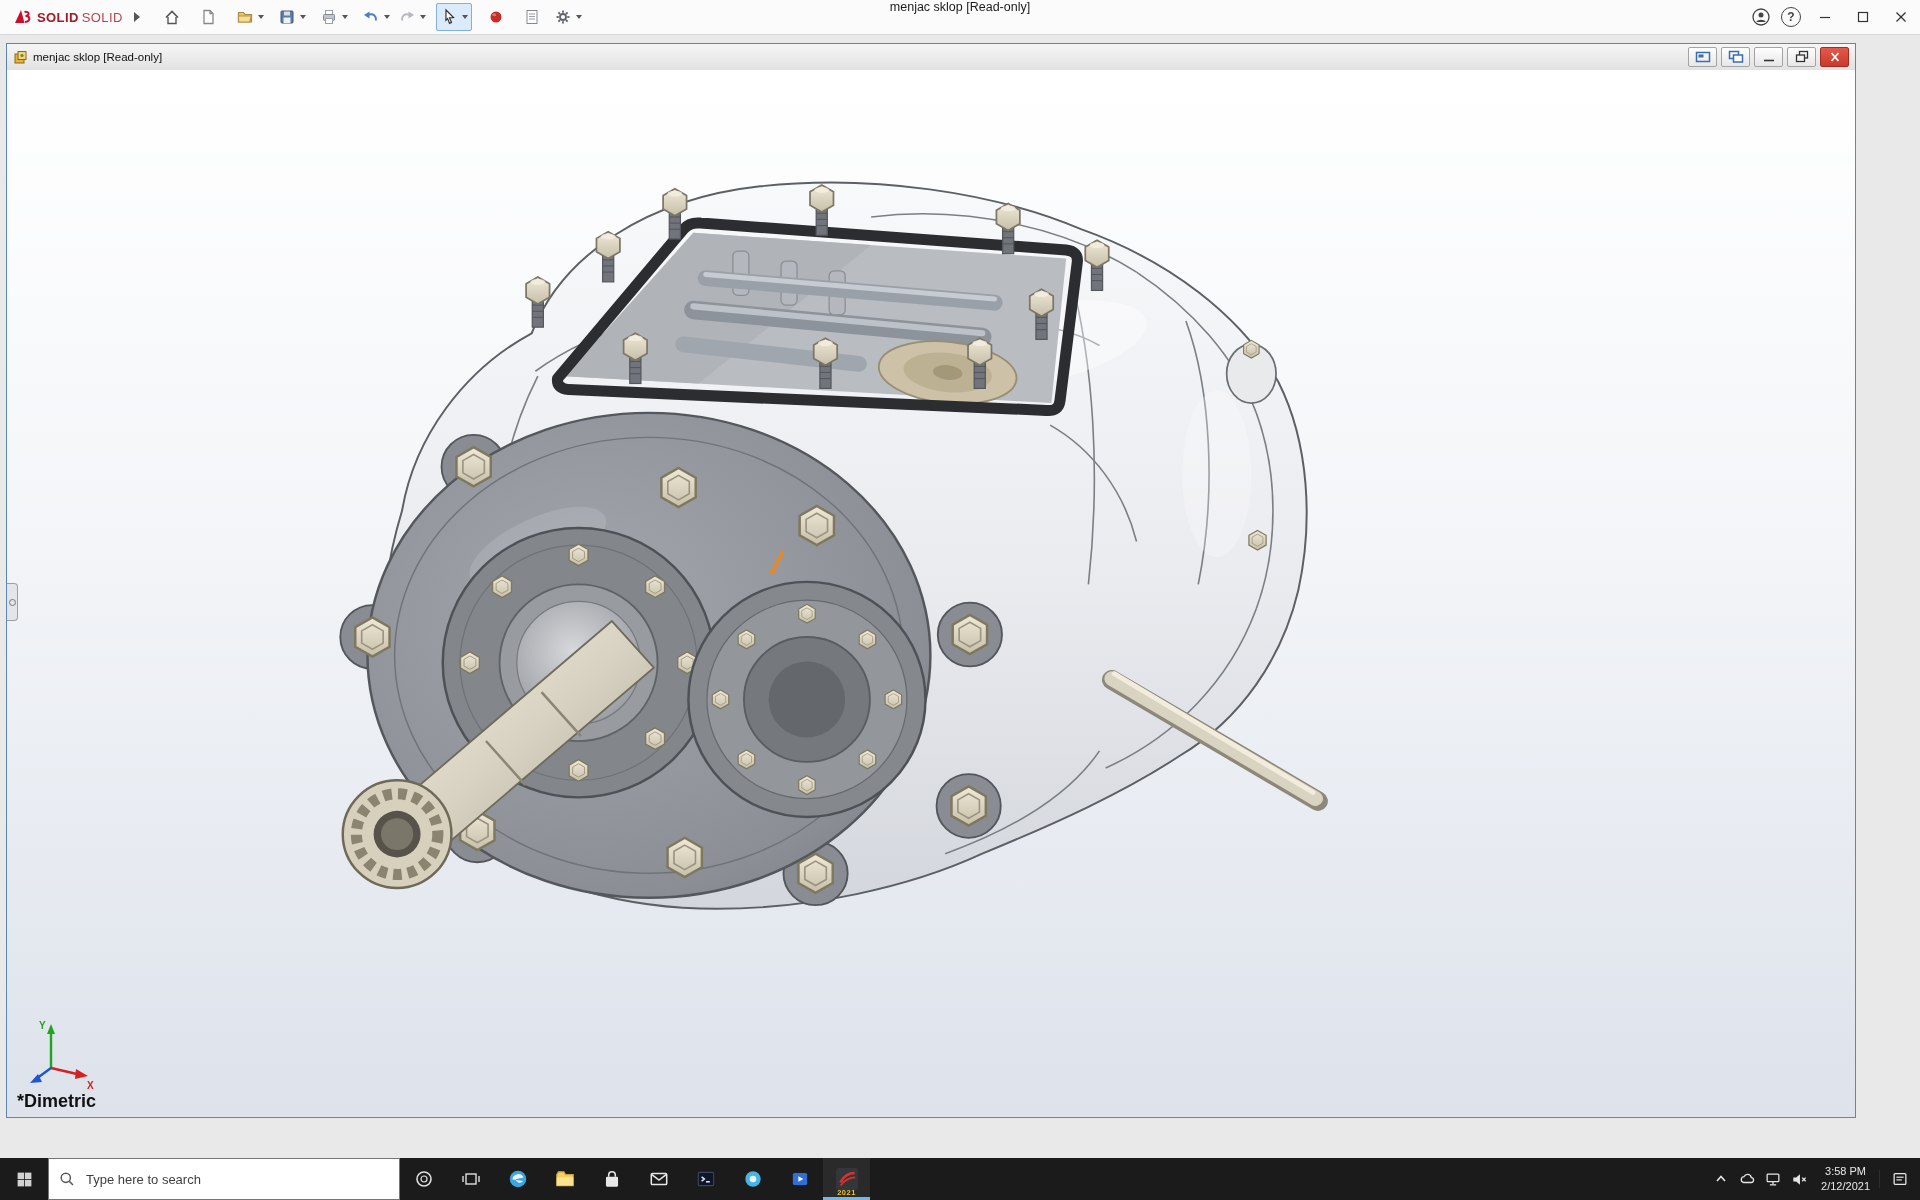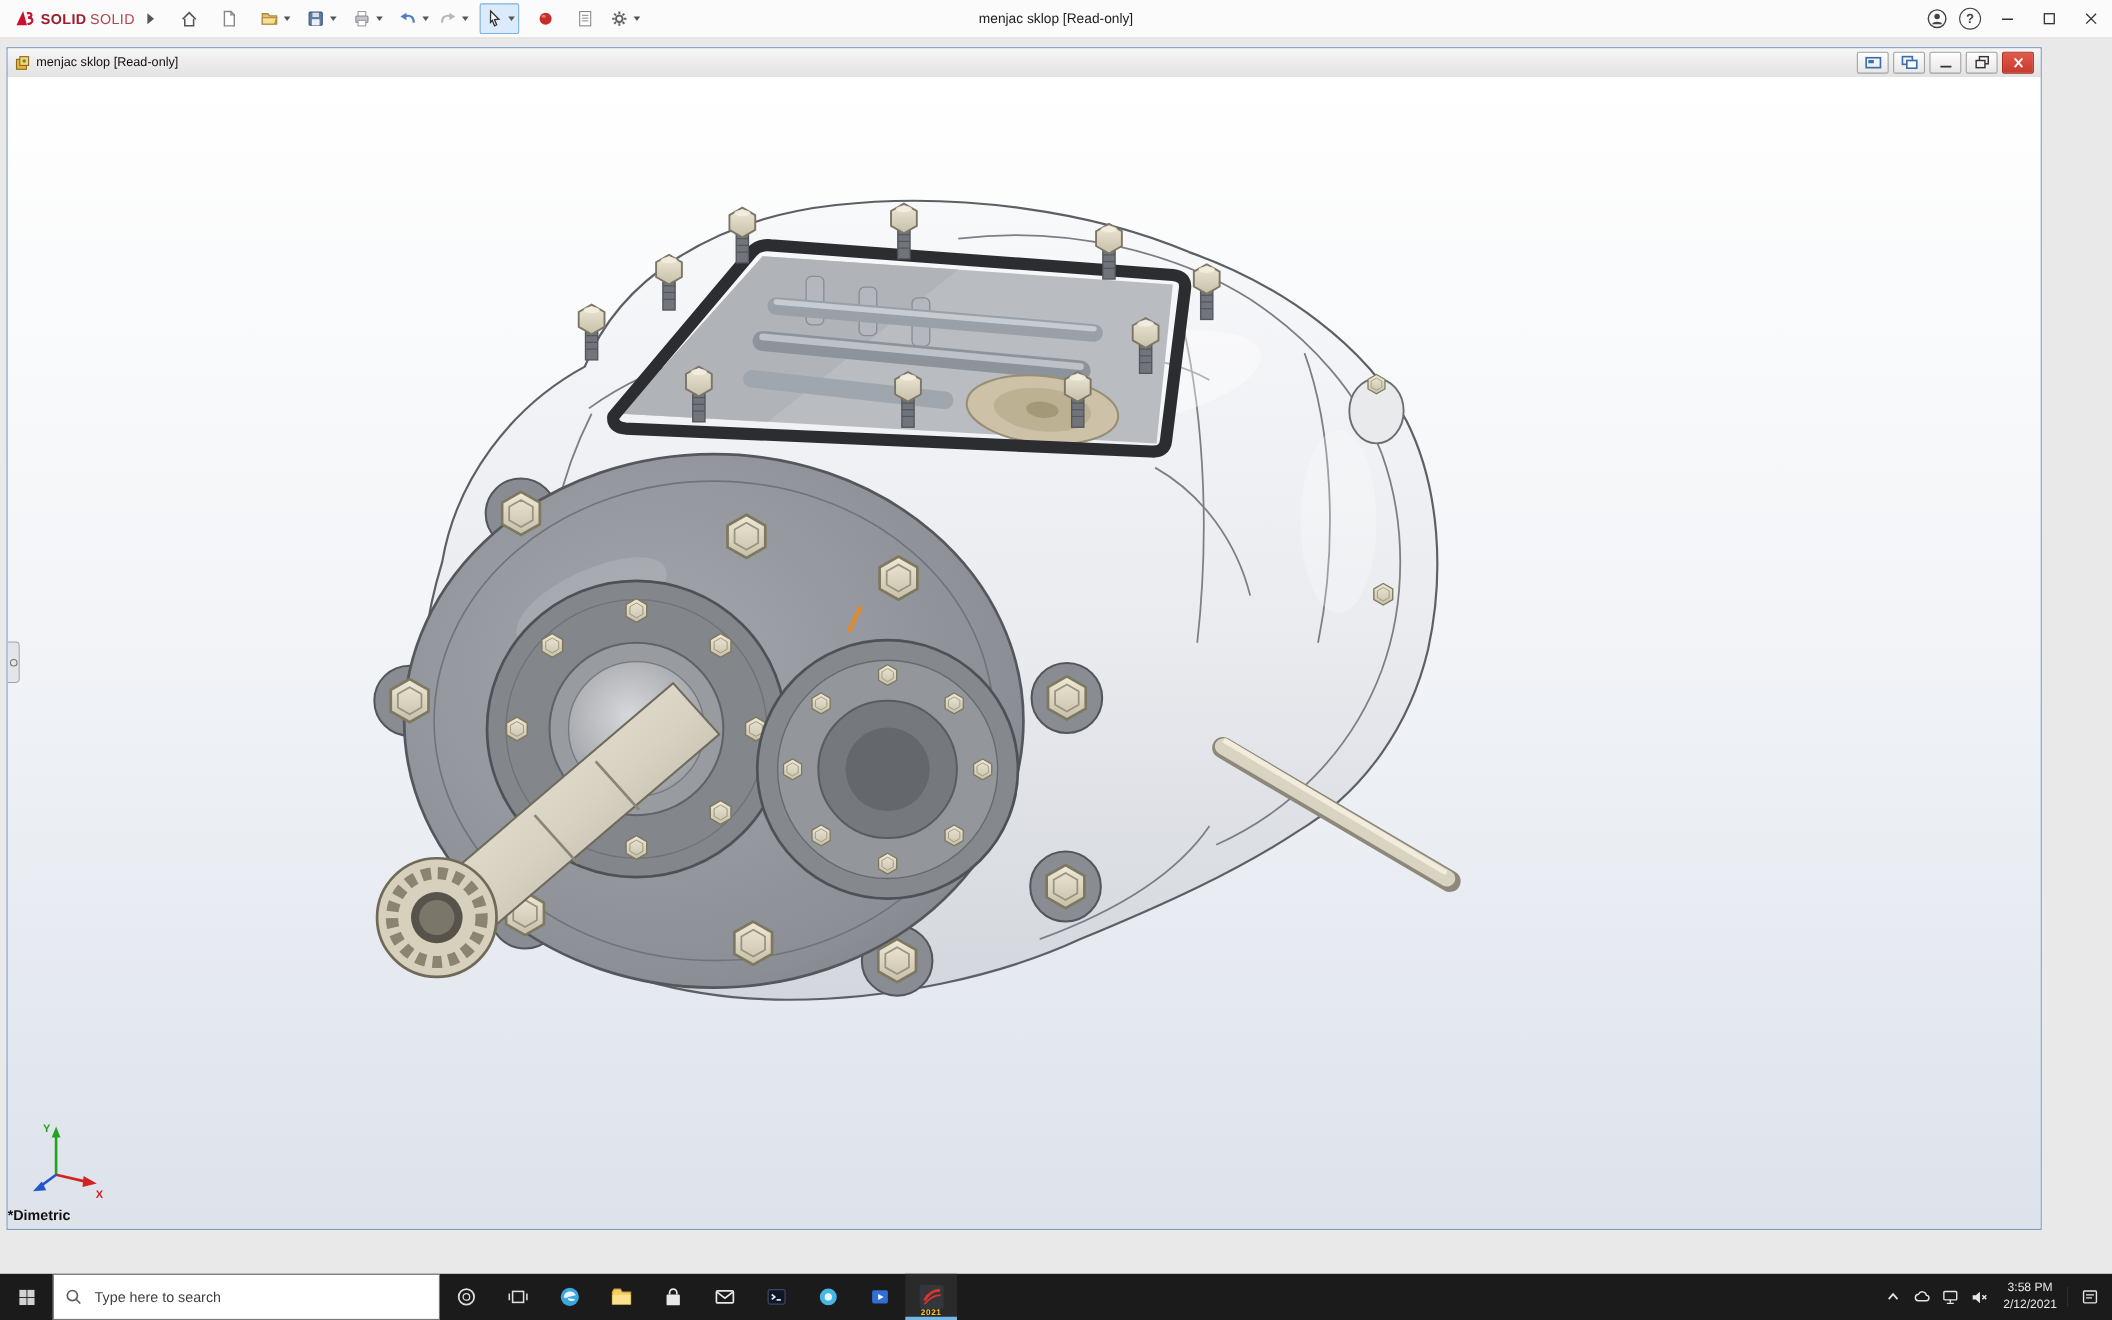--- a/index.html
+++ b/index.html
@@ -1,21 +1,21 @@
 <!DOCTYPE html>
 <html><head>
 <meta charset="utf-8">
 <style>
   html,body{margin:0;padding:0;background:#000;}
   .screen{position:relative;width:1920px;height:1200px;overflow:hidden;
     font-family:"Liberation Sans","DejaVu Sans",sans-serif;background:#e9e9e9;}
 
   
   .titlebar{position:absolute;top:0;left:0;right:0;height:34px;background:#fbfbfb;
-    border-bottom:1px solid #d8d8d8;display:flex;align-items:center;z-index:30;}
+    border-bottom:1px solid #d8d8d8;display:flex;z-index:30;}
   .brand{display:flex;align-items:center;gap:3px;margin-left:12px;cursor:default;}
   .brand .b1{font-size:13px;font-weight:bold;color:#9d1c27;letter-spacing:.4px;}
   .brand .b2{font-size:13px;font-weight:normal;color:#b5454e;letter-spacing:.4px;}
   .flyout{width:0;height:0;border-top:5px solid transparent;border-bottom:5px solid transparent;
     border-left:6px solid #555;margin-left:8px;}
   .tools{display:flex;align-items:center;margin-left:14px;}
   .tbtn{height:26px;min-width:28px;padding:0 3px;display:flex;align-items:center;justify-content:center;
     border-radius:2px;border:1px solid transparent;}
   .tbtn.active{background:#dcebfb;border:1px solid #7fb0e0;}
   .tbtn svg{display:block;}
@@ -40,21 +40,21 @@
   .dcbtn{width:27px;height:18px;margin-left:4px;border:1px solid #a3a3a3;border-radius:2px;
     background:linear-gradient(#fefefe,#e7e7e7);display:flex;align-items:center;justify-content:center;}
   .dcbtn.close{background:linear-gradient(#e25a4b,#c93a2b);border-color:#a42d1f;}
   .viewport{position:absolute;top:26px;left:0;right:0;bottom:0;
     background:linear-gradient(180deg,#ffffff 0%,#f3f5f8 45%,#dde2eb 100%);overflow:hidden;}
   .model{position:absolute;inset:0;width:100%;height:100%;}
   .collapse-tab{position:absolute;left:0;top:49%;width:10px;height:36px;background:#e3e5e8;
     border:1px solid #9aa0a8;border-left:none;border-radius:0 4px 4px 0;display:flex;align-items:center;justify-content:center;}
   .collapse-tab .dot{width:5px;height:5px;border:1px solid #777;border-radius:50%;}
   .triad{position:absolute;left:14px;bottom:24px;}
-  .dimetric{position:absolute;left:0;bottom:5px;font-size:13px;font-weight:bold;color:#111;}
+  .dimetric{position:absolute;left:10px;bottom:5px;font-size:18px;font-weight:bold;color:#111;}
 
   
   .taskbar{position:absolute;bottom:0;left:0;right:0;height:42px;background:#1b1b1b;
     display:flex;align-items:stretch;z-index:40;color:#e8e8e8;}
   .tk-start{width:48px;display:flex;align-items:center;justify-content:center;}
   .tk-search{width:352px;background:#fff;border:1px solid #767676;box-sizing:border-box;
     display:flex;align-items:center;padding:0 10px;gap:9px;}
   .tk-search input{border:none;outline:none;flex:1;font-size:13px;color:#000000;
     font-family:"Liberation Sans","DejaVu Sans",sans-serif;background:transparent;}
   .tk-search input::placeholder{color:#3f3f3f;opacity:1;}

